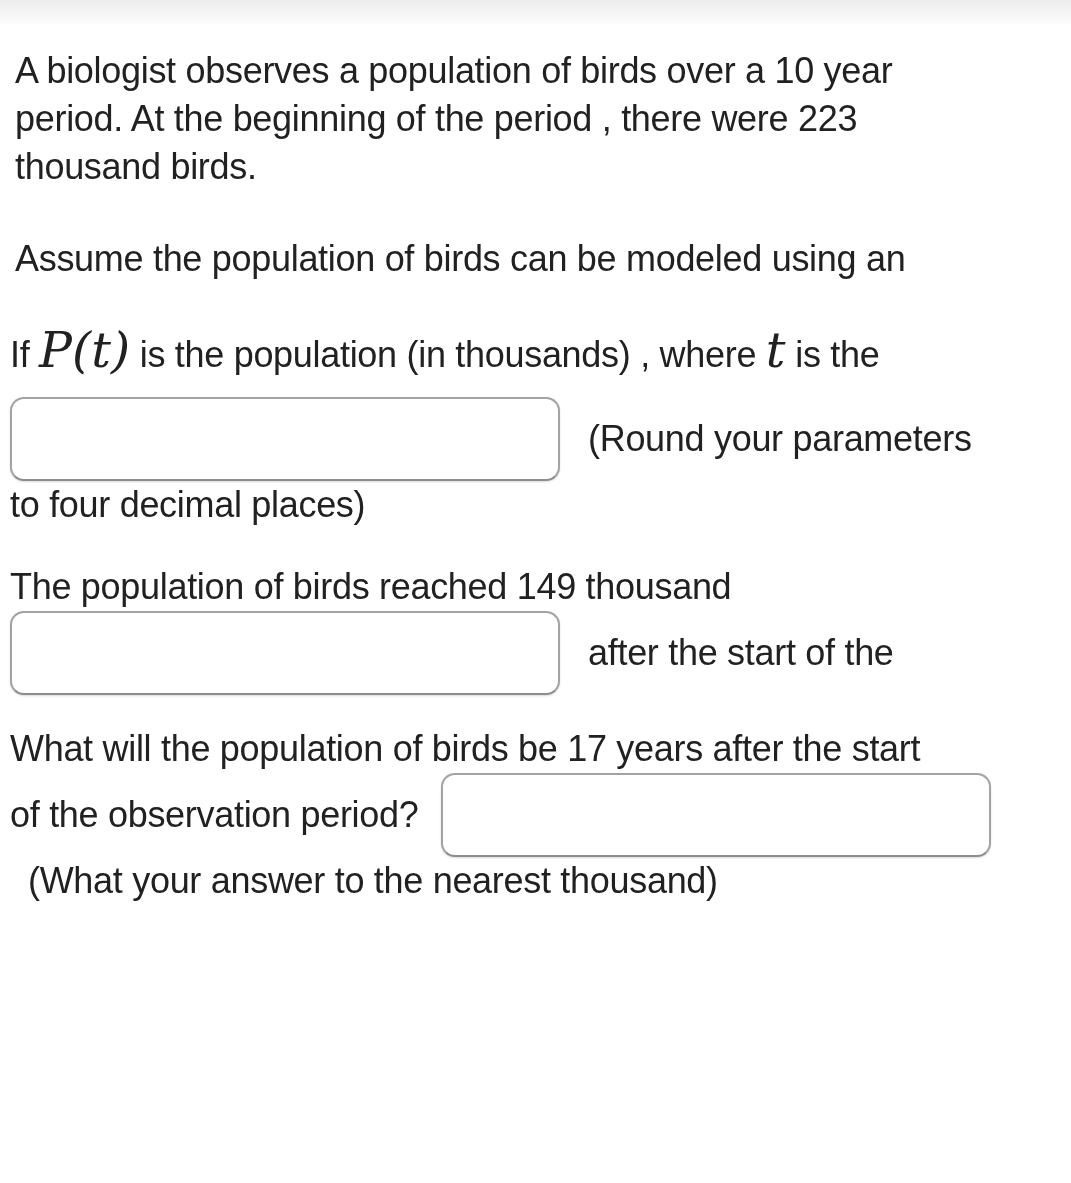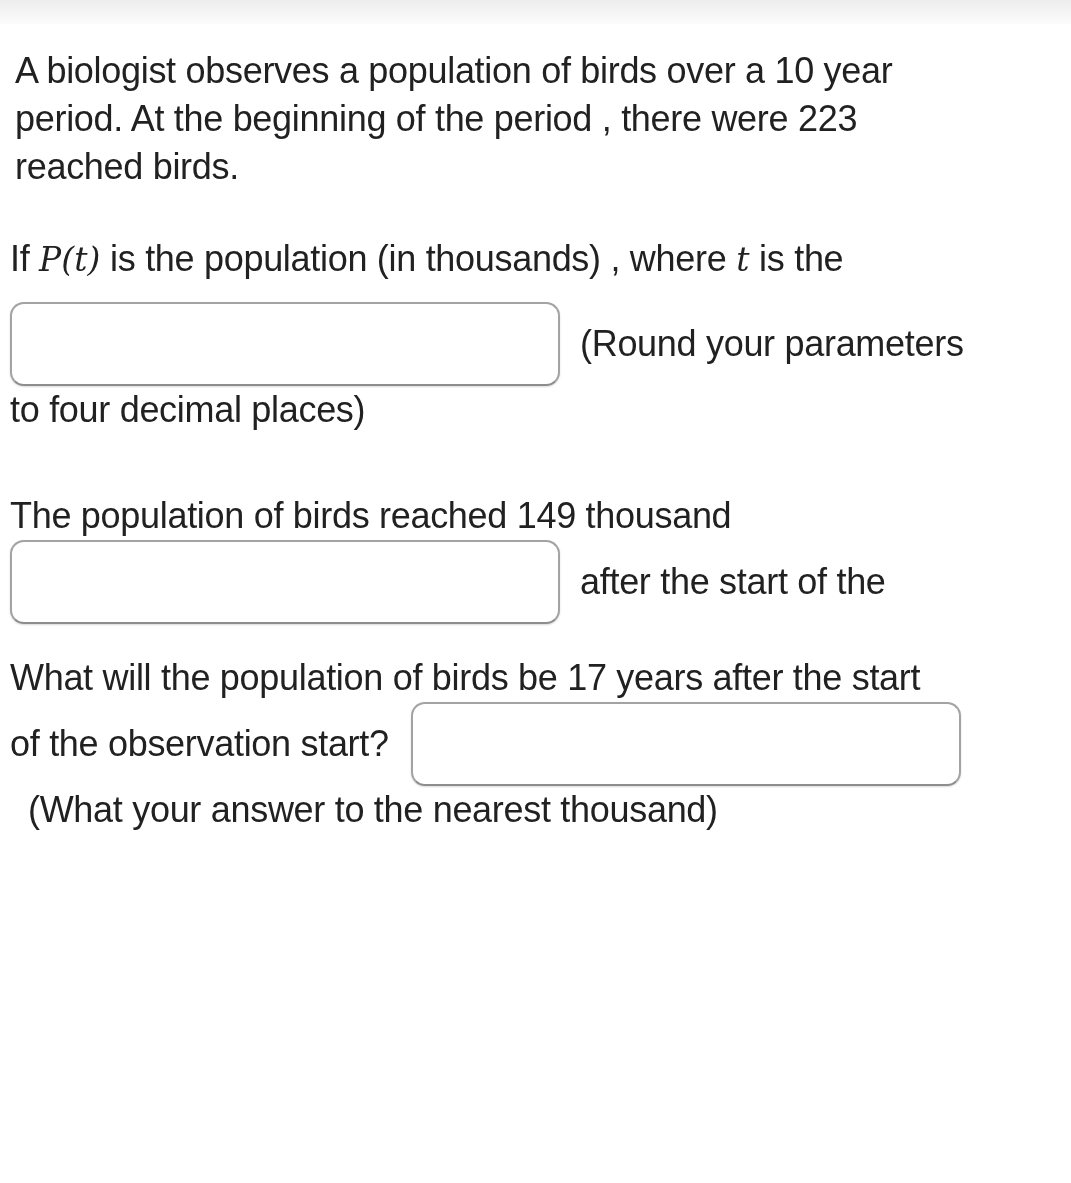--- a/index.html
+++ b/index.html
@@ -21,34 +21,34 @@
   }
   .line {
     font-size: 36px;
     line-height: 48px;
     letter-spacing: -0.3px;
     white-space: nowrap;
   }
   .para { margin: 5px; }
   .p2 { margin-top: 44px; }
   .q1 { margin-top: 44px; }
-  .q2 { margin-top: 58px; }
+  .q2 { margin-top: 34px; }
   .q3 { margin-top: 30px; }
   .math {
     font-family: "DejaVu Serif", serif;
     font-style: italic;
-    font-size: 33px;
+    font-size: 49px;
     line-height: 48px;
     letter-spacing: 0;
   }
   .eq { margin-left: 12px; }
   .answer-row {
     display: flex;
     align-items: center;
-    gap: 20px;
+    gap: 28px;
   }
   .answer-row.row-q1 { margin-top: 18px; }
   .answer-row.row-q3 { gap: 22px; }
   .answer-box {
     box-sizing: border-box;
     width: 550px;
     height: 84px;
     flex: 0 0 550px;
     background: #ffffff;
     border: 2px solid #a3a3a3;
@@ -66,24 +66,25 @@
 </head>
 <body>
 
 <div>
   <div class="top-strip"></div>
   <div class="content">
 
     <div class="para p1">
       <div class="line">A biologist observes a population of birds over a 10 year</div>
       <div class="line">period. At the beginning of the period , there were 223</div>
-      <div class="line">reached birds.</div>
+      <div class="line">thousand birds.</div>
     </div>
 
     <div class="para p2">
+      <div class="line">Assume the population of birds can be modeled using an</div>
     </div>
 
     <div class="q q1">
       <div class="line"><span>If </span><span class="math">P(t)</span><span> is the population (in thousands) , where </span><span class="math">t</span><span> is the</span></div>
       <div class="answer-row row-q1">
         <input class="answer-box" type="text" value="" style="">
         <span class="line">(Round your parameters</span>
       </div>
       <div class="line">to four decimal places)</div>
     </div>
@@ -92,20 +93,20 @@
       <div class="line">The population of birds reached 149 thousand</div>
       <div class="answer-row">
         <input class="answer-box" type="text" value="" style="">
         <span class="line">after the start of the</span>
       </div>
     </div>
 
     <div class="q q3">
       <div class="line">What will the population of birds be 17 years after the start</div>
       <div class="answer-row row-q3">
-        <span class="line">of the observation start?</span>
+        <span class="line">of the observation period?</span>
         <input class="answer-box" type="text" value="" style="">
       </div>
       <div class="line hint-indent">(What your answer to the nearest thousand)</div>
     </div>
 
   </div>
 </div>
 
 </body></html>

